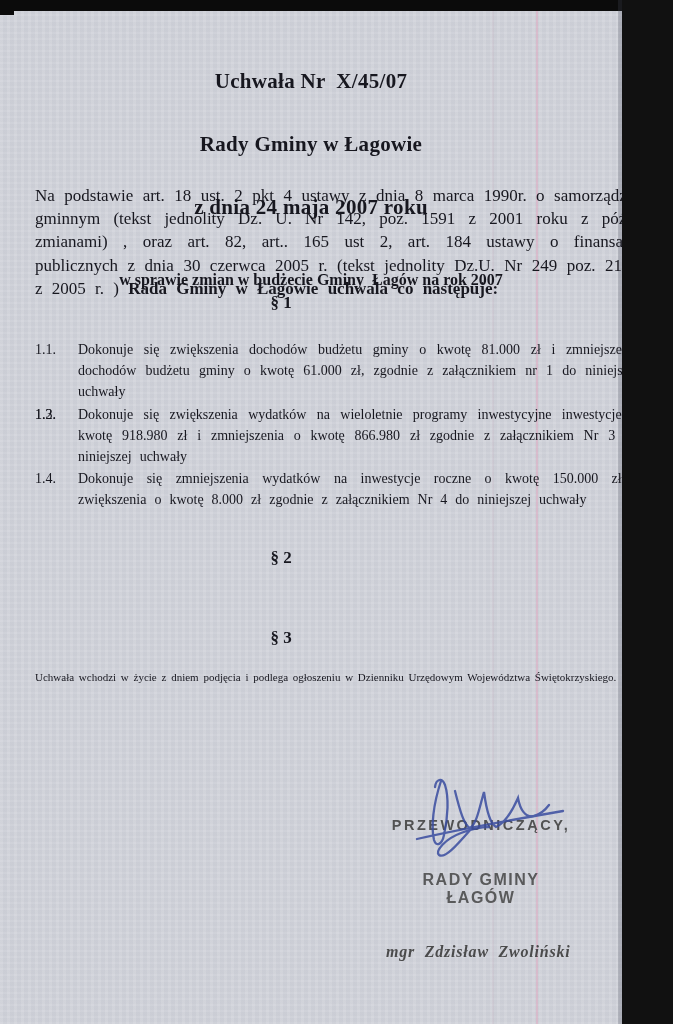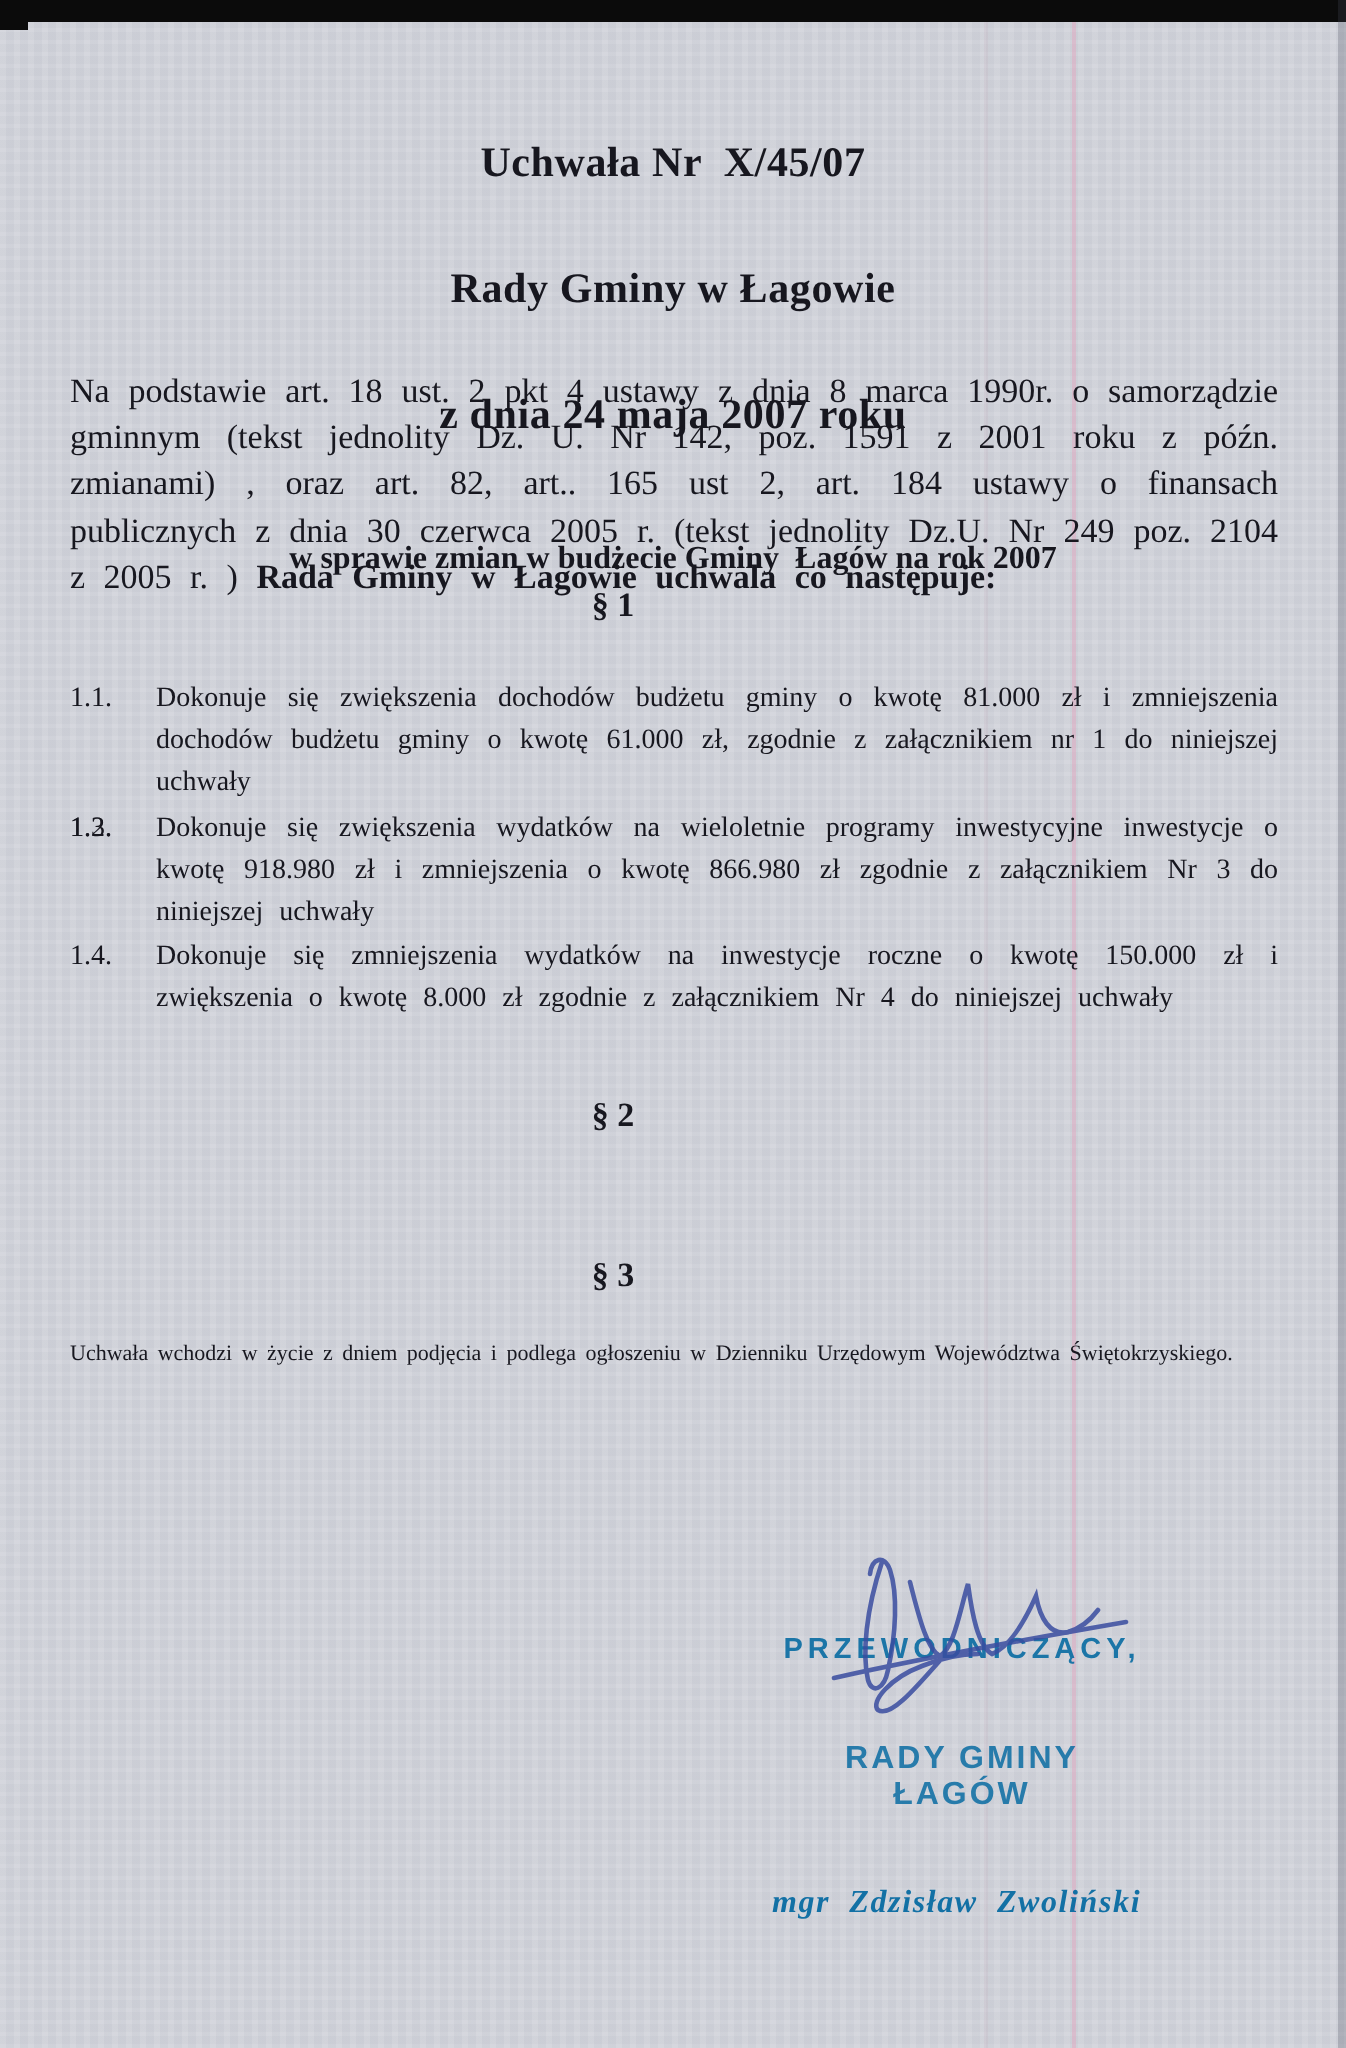--- a/index.html
+++ b/index.html
@@ -1,18 +1,18 @@
 <!DOCTYPE html>
 <html><head>
 <meta charset="utf-8">
 <style>
   html,body{margin:0;padding:0;background:#111;}
   .page{
     position:relative;
-    width:673px;height:1024px;
+    width:622px;height:1024px;
     background:#d3d5dc;
     overflow:hidden;
     font-family:"Liberation Serif", serif;
     color:#17171f;
   }
   
   .page::before{
     content:"";position:absolute;inset:0;pointer-events:none;
     background:
       repeating-linear-gradient(90deg, rgba(255,255,255,0.035) 0 3px, rgba(110,115,135,0.045) 3px 7px),
@@ -126,21 +126,21 @@
       <span class="item-num">1.4.</span>
       <span>Dokonuje się zmniejszenia wydatków na inwestycje roczne o kwotę 150.000 zł i zwiększenia o kwotę 8.000 zł zgodnie z załącznikiem Nr 4 do niniejszej uchwały</span>
     </div>
   </div>
 
   <div class="sec-heading sec-2">§ 2</div>
 
   <div class="sec-heading sec-3">§ 3</div>
   <p class="pub-par">Uchwała wchodzi w życie z dniem podjęcia i  podlega ogłoszeniu w Dzienniku Urzędowym Województwa Świętokrzyskiego.</p>
 
-  <div class="stamp-block" style="color:#0369a1;">
+  <div class="stamp-block" style="color:#404040;">
     <div class="stamp-role-1">PRZEWODNICZĄCY,</div>
     <div class="stamp-role-2">RADY GMINY ŁAGÓW</div>
     <div class="stamp-signer">mgr  Zdzisław  Zwoliński</div>
   </div>
 
   <svg class="signature-svg" viewBox="0 0 170 100" xmlns="http://www.w3.org/2000/svg">
     <g fill="none" stroke="#3a4da0" stroke-width="2.3" stroke-linecap="round" opacity="0.85">
       <path d="M 36,16 C 28,40 26,62 29,75 C 31,82 37,80 39,70 C 43,52 44,32 40,20 C 37,12 31,14 30,22"></path>
       <path d="M 50,26 C 55,46 59,60 65,63 C 72,59 75,40 79,27 C 81,42 84,58 91,62 C 101,58 109,42 113,33 C 115,44 120,53 129,51 C 136,49 141,44 144,40"></path>
       <path d="M 12,74 C 48,66 100,56 158,46"></path>

